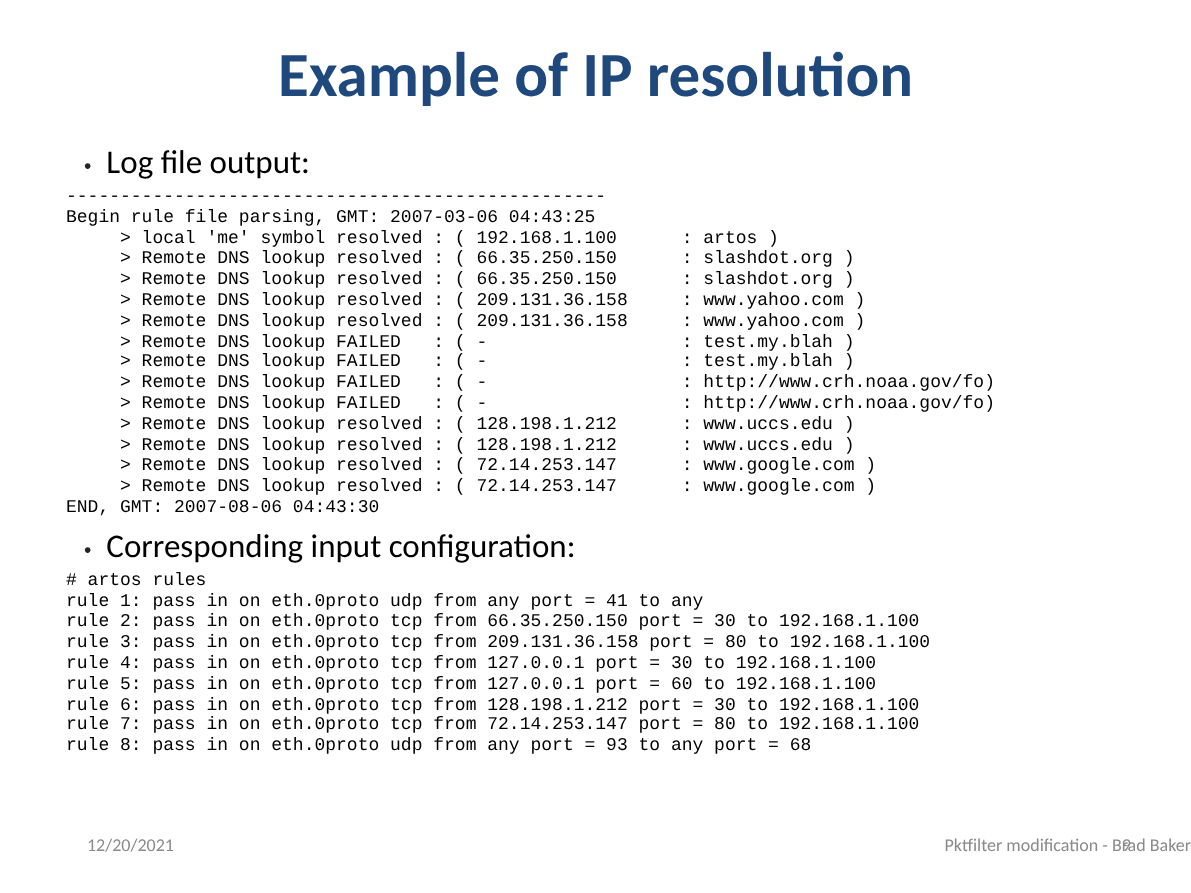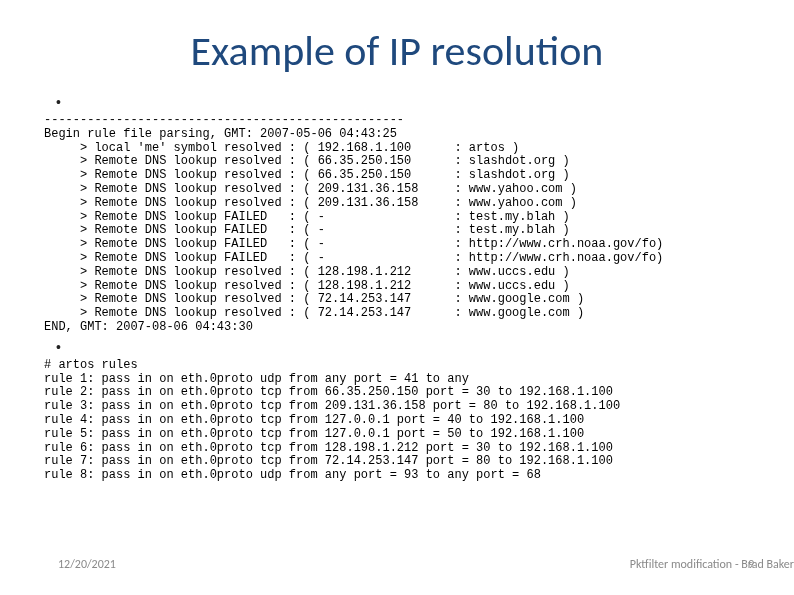--- a/index.html
+++ b/index.html
@@ -13,21 +13,21 @@
       position: relative;
       overflow: hidden;
     }
     .slide {
       padding: 20px 44px 10px 44px;
     }
     .title {
       font-family: "Calibri", "Segoe UI", Arial, sans-serif;
       color: #1f497d;
       font-size: 42px;
-      font-weight: 400;
+      font-weight: 700;
       text-align: center;
       margin: 5px 0 18px 0;
     }
     .bullet {
       display: flex;
       align-items: baseline;
       gap: 10px;
       margin: 4px 0;
     }
     .bullet-dot {
@@ -76,49 +76,51 @@
   </style>
 </head>
 <body>
 
 <div class="slide">
 
   <h1 class="title">Example of IP resolution</h1>
 
   <div class="bullet">
     <span class="bullet-dot">•</span>
+    <span class="bullet-text">Log file output:</span>
   </div>
 
   <div class="mono-block"><span>--------------------------------------------------</span>
-<span>Begin rule file parsing, GMT: 2007-05-06 04:43:25</span>
+<span>Begin rule file parsing, GMT: 2007-03-06 04:43:25</span>
 <span>     &gt; local 'me' symbol resolved : ( 192.168.1.100      : artos )</span>
 <span>     &gt; Remote DNS lookup resolved : ( 66.35.250.150      : slashdot.org )</span>
 <span>     &gt; Remote DNS lookup resolved : ( 66.35.250.150      : slashdot.org )</span>
 <span>     &gt; Remote DNS lookup resolved : ( 209.131.36.158     : www.yahoo.com )</span>
 <span>     &gt; Remote DNS lookup resolved : ( 209.131.36.158     : www.yahoo.com )</span>
 <span>     &gt; Remote DNS lookup FAILED   : ( -                  : test.my.blah )</span>
 <span>     &gt; Remote DNS lookup FAILED   : ( -                  : test.my.blah )</span>
 <span>     &gt; Remote DNS lookup FAILED   : ( -                  : http://www.crh.noaa.gov/fo)</span>
 <span>     &gt; Remote DNS lookup FAILED   : ( -                  : http://www.crh.noaa.gov/fo)</span>
 <span>     &gt; Remote DNS lookup resolved : ( 128.198.1.212      : www.uccs.edu )</span>
 <span>     &gt; Remote DNS lookup resolved : ( 128.198.1.212      : www.uccs.edu )</span>
 <span>     &gt; Remote DNS lookup resolved : ( 72.14.253.147      : www.google.com )</span>
 <span>     &gt; Remote DNS lookup resolved : ( 72.14.253.147      : www.google.com )</span>
 <span>END, GMT: 2007-08-06 04:43:30</span></div>
 
   <div class="bullet">
     <span class="bullet-dot">•</span>
+    <span class="bullet-text">Corresponding input configuration:</span>
   </div>
 
   <div class="mono-block"><span># artos rules</span>
 <span>rule 1: pass in on eth.0proto udp from any port = 41 to any</span>
 <span>rule 2: pass in on eth.0proto tcp from 66.35.250.150 port = 30 to 192.168.1.100</span>
 <span>rule 3: pass in on eth.0proto tcp from 209.131.36.158 port = 80 to 192.168.1.100</span>
-<span>rule 4: pass in on eth.0proto tcp from 127.0.0.1 port = 40 to 192.168.1.100</span>
-<span>rule 5: pass in on eth.0proto tcp from 127.0.0.1 port = 50 to 192.168.1.100</span>
+<span>rule 4: pass in on eth.0proto tcp from 127.0.0.1 port = 30 to 192.168.1.100</span>
+<span>rule 5: pass in on eth.0proto tcp from 127.0.0.1 port = 60 to 192.168.1.100</span>
 <span>rule 6: pass in on eth.0proto tcp from 128.198.1.212 port = 30 to 192.168.1.100</span>
 <span>rule 7: pass in on eth.0proto tcp from 72.14.253.147 port = 80 to 192.168.1.100</span>
 <span>rule 8: pass in on eth.0proto udp from any port = 93 to any port = 68</span></div>
 
 </div>
 
 <div class="footer">
   <span class="date">12/20/2021</span>
   <span class="mid">Pktfilter modification - Brad Baker</span>
   <span class="page">9</span>

